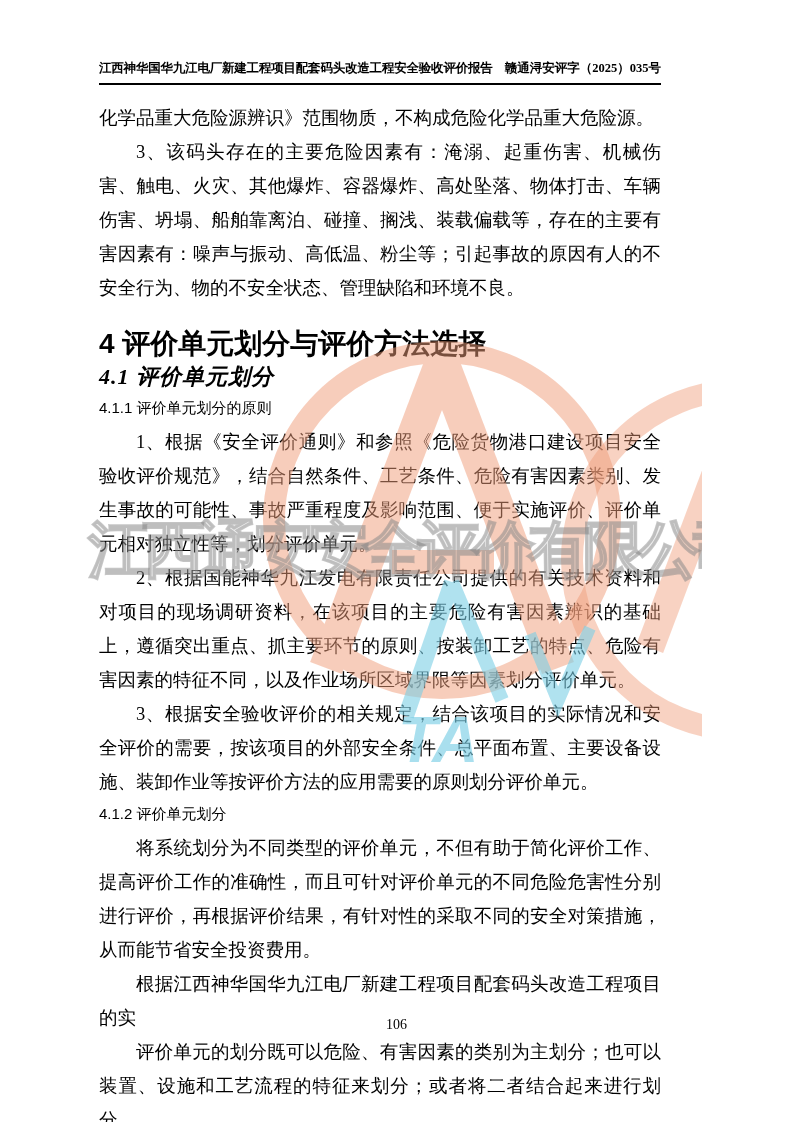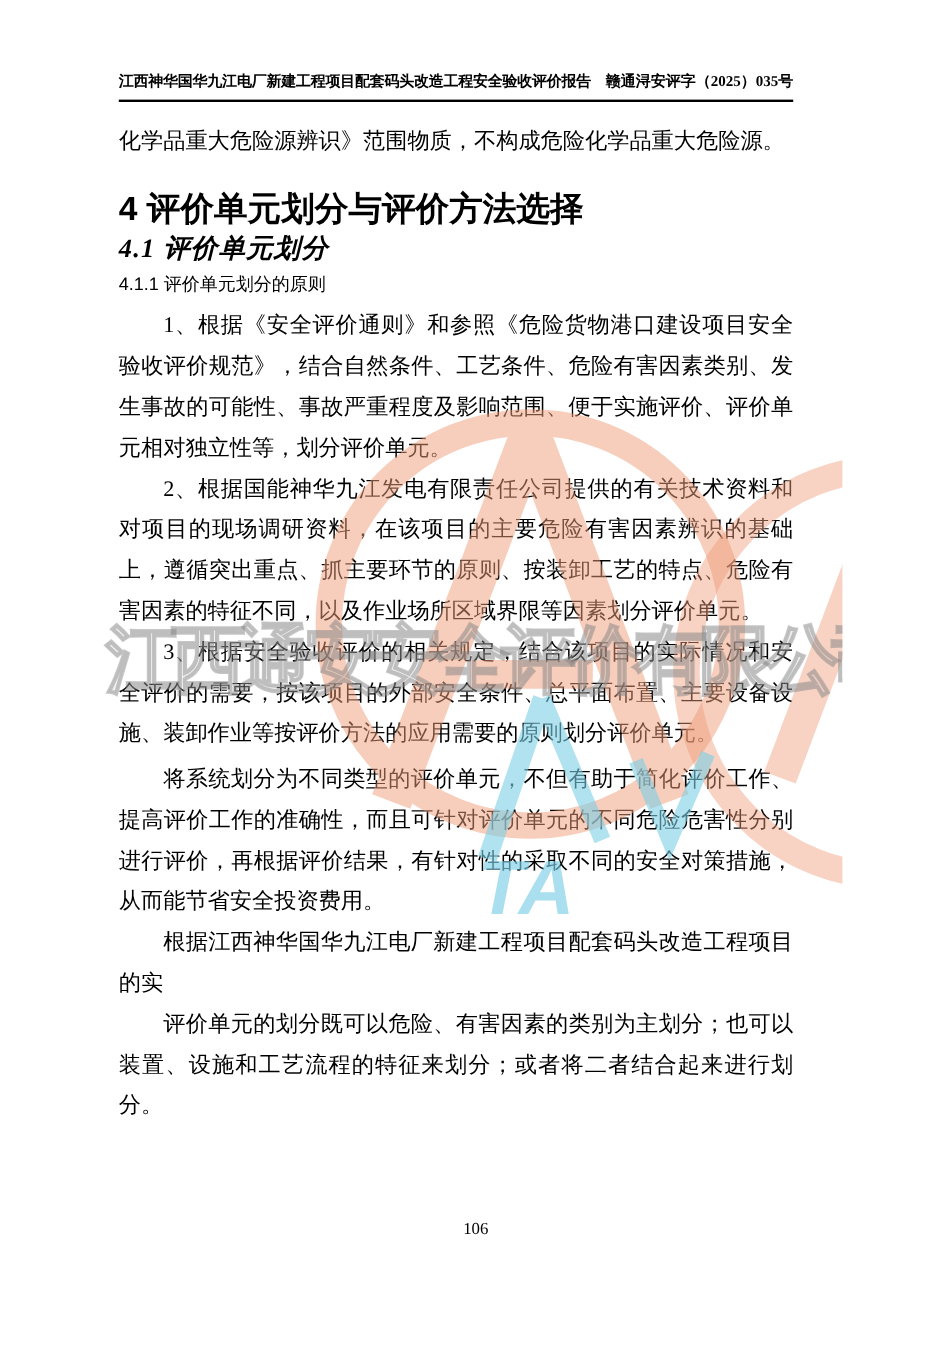--- a/index.html
+++ b/index.html
@@ -105,29 +105,31 @@
 
 <div class="page">
 
   <div class="header">
     <span class="h-left">江西神华国华九江电厂新建工程项目配套码头改造工程安全验收评价报告</span>
     <span class="h-right">赣通浔安评字（2025）035号</span>
   </div>
 
   <div class="content">
     <p>化学品重大危险源辨识》范围物质，不构成危险化学品重大危险源。</p>
+    <p class="ind">3、该码头存在的主要危险因素有：淹溺、起重伤害、机械伤害、触电、火灾、其他爆炸、容器爆炸、高处坠落、物体打击、车辆伤害、坍塌、船舶靠离泊、碰撞、搁浅、装载偏载等，存在的主要有害因素有：噪声与振动、高低温、粉尘等；引起事故的原因有人的不安全行为、物的不安全状态、管理缺陷和环境不良。</p>
 
     <h1 class="chapter">4 评价单元划分与评价方法选择</h1>
     <h2 class="section">4.1 评价单元划分</h2>
     <h3 class="subsection">4.1.1 评价单元划分的原则</h3>
 
     <p class="ind mt">1、根据《安全评价通则》和参照《危险货物港口建设项目安全验收评价规范》，结合自然条件、工艺条件、危险有害因素类别、发生事故的可能性、事故严重程度及影响范围、便于实施评价、评价单元相对独立性等，划分评价单元。</p>
     <p class="ind">2、根据国能神华九江发电有限责任公司提供的有关技术资料和对项目的现场调研资料，在该项目的主要危险有害因素辨识的基础上，遵循突出重点、抓主要环节的原则、按装卸工艺的特点、危险有害因素的特征不同，以及作业场所区域界限等因素划分评价单元。</p>
     <p class="ind">3、根据安全验收评价的相关规定，结合该项目的实际情况和安全评价的需要，按该项目的外部安全条件、总平面布置、主要设备设施、装卸作业等按评价方法的应用需要的原则划分评价单元。</p>
 
+    <h3 class="subsection second">4.1.2 评价单元划分</h3>
 
     <p class="ind mt">将系统划分为不同类型的评价单元，不但有助于简化评价工作、提高评价工作的准确性，而且可针对评价单元的不同危险危害性分别进行评价，再根据评价结果，有针对性的采取不同的安全对策措施，从而能节省安全投资费用。</p>
     <p class="ind">根据江西神华国华九江电厂新建工程项目配套码头改造工程项目的实</p>
     <p class="ind">评价单元的划分既可以危险、有害因素的类别为主划分；也可以装置、设施和工艺流程的特征来划分；或者将二者结合起来进行划分。</p>
   </div>
 
   <div class="footer">
     <span>106</span>
   </div>
 

